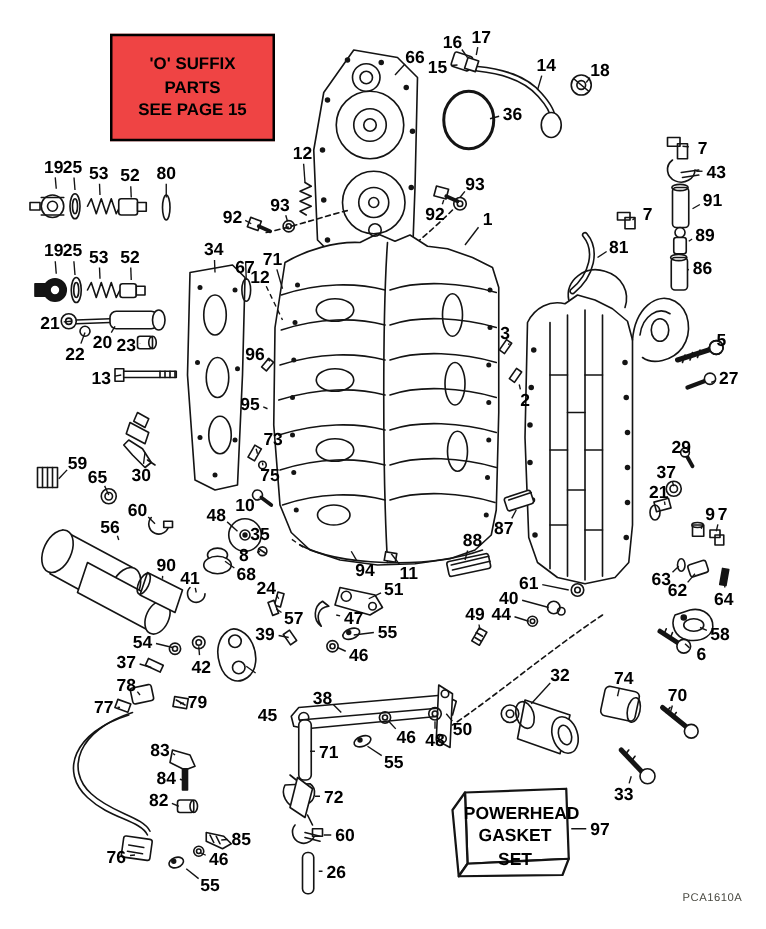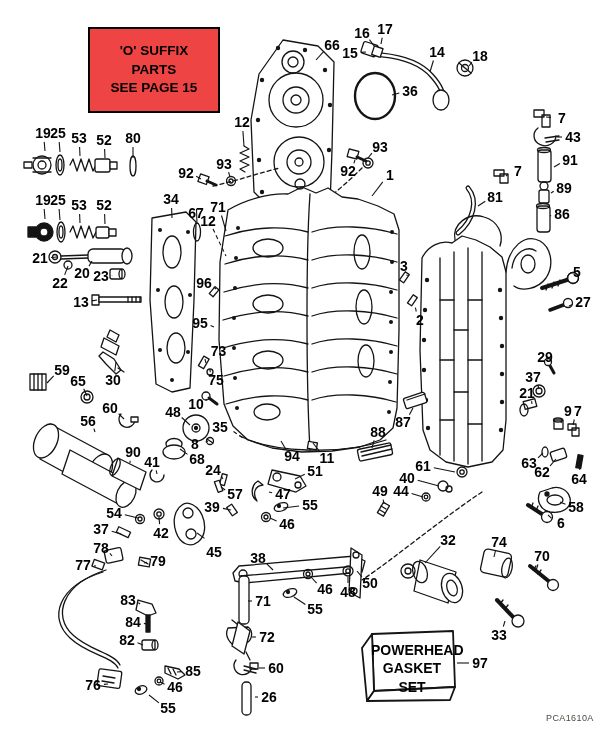--- a/index.html
+++ b/index.html
@@ -507,21 +507,21 @@
       <div class="co" style="left: 40px; top: 258px;">21</div>
       <div class="co" style="left: 60px; top: 283px;">22</div>
       <div class="co" style="left: 82px; top: 273px;">20</div>
       <div class="co" style="left: 101px; top: 276px;">23</div>
       <div class="co" style="left: 81px; top: 302px;">13</div>
       <div class="co" style="left: 204px; top: 283px; text-align: right;">96</div>
       <div class="co" style="left: 200px; top: 323px;">95</div>
       <div class="co" style="left: 200px; top: 351px; padding-left: 37px;">73</div>
       <div class="co" style="left: 216px; top: 380px;">75</div>
       <div class="co" style="left: 196px; top: 404px;">10</div>
-      <div class="co" style="left: 220px; top: 427px;">35</div>
+      <div class="co" style="left: 208px; top: 427px;">35</div>
       <div class="co" style="left: 404px; top: 266px;">3</div>
       <div class="co" style="left: 420px; top: 320px;">2</div>
       <div class="co" style="left: 577px; top: 272px;">5</div>
       <div class="co" style="left: 583px; top: 302px;">27</div>
       <div class="co" style="left: 545px; top: 357px;">29</div>
       <div class="co" style="left: 533px; top: 377px;">37</div>
       <div class="co" style="left: 527px; top: 393px;">21</div>
       <div class="co" style="left: 568px; top: 411px;">9</div>
       <div class="co" style="left: 578px; top: 411px;">7</div>
       <div class="co" style="left: 529px; top: 463px;">63</div>
@@ -546,21 +546,21 @@
       <div class="co" style="left: 152px; top: 462px;">41</div>
       <div class="co" style="left: 213px; top: 470px;">24</div>
       <div class="co" style="left: 292px; top: 456px;">94</div>
       <div class="co" style="left: 327px; top: 458px;">11</div>
       <div class="co" style="left: 315px; top: 471px;">51</div>
       <div class="co" style="left: 283px; top: 494px;">47</div>
       <div class="co" style="left: 310px; top: 505px;">55</div>
       <div class="co" style="left: 287px; top: 524px;">46</div>
       <div class="co" style="left: 235px; top: 494px;">57</div>
       <div class="co" style="left: 212px; top: 507px;">39</div>
-      <div class="co" style="left: 214px; top: 552px; text-align: right;">45</div>
+      <div class="co" style="left: 214px; top: 572px; text-align: right;">45</div>
       <div class="co" style="left: 258px; top: 558px;">38</div>
       <div class="co" style="left: 114px; top: 513px; text-align: right;">54</div>
       <div class="co" style="left: 101px; top: 529px;">37</div>
       <div class="co" style="left: 161px; top: 533px;">42</div>
       <div class="co" style="left: 101px; top: 548px;">78</div>
       <div class="co" style="left: 83px; top: 565px;">77</div>
       <div class="co" style="left: 158px; top: 561px;">79</div>
       <div class="co" style="left: 128px; top: 600px;">83</div>
       <div class="co" style="left: 133px; top: 622px;">84</div>
       <div class="co" style="left: 127px; top: 640px;">82</div>

